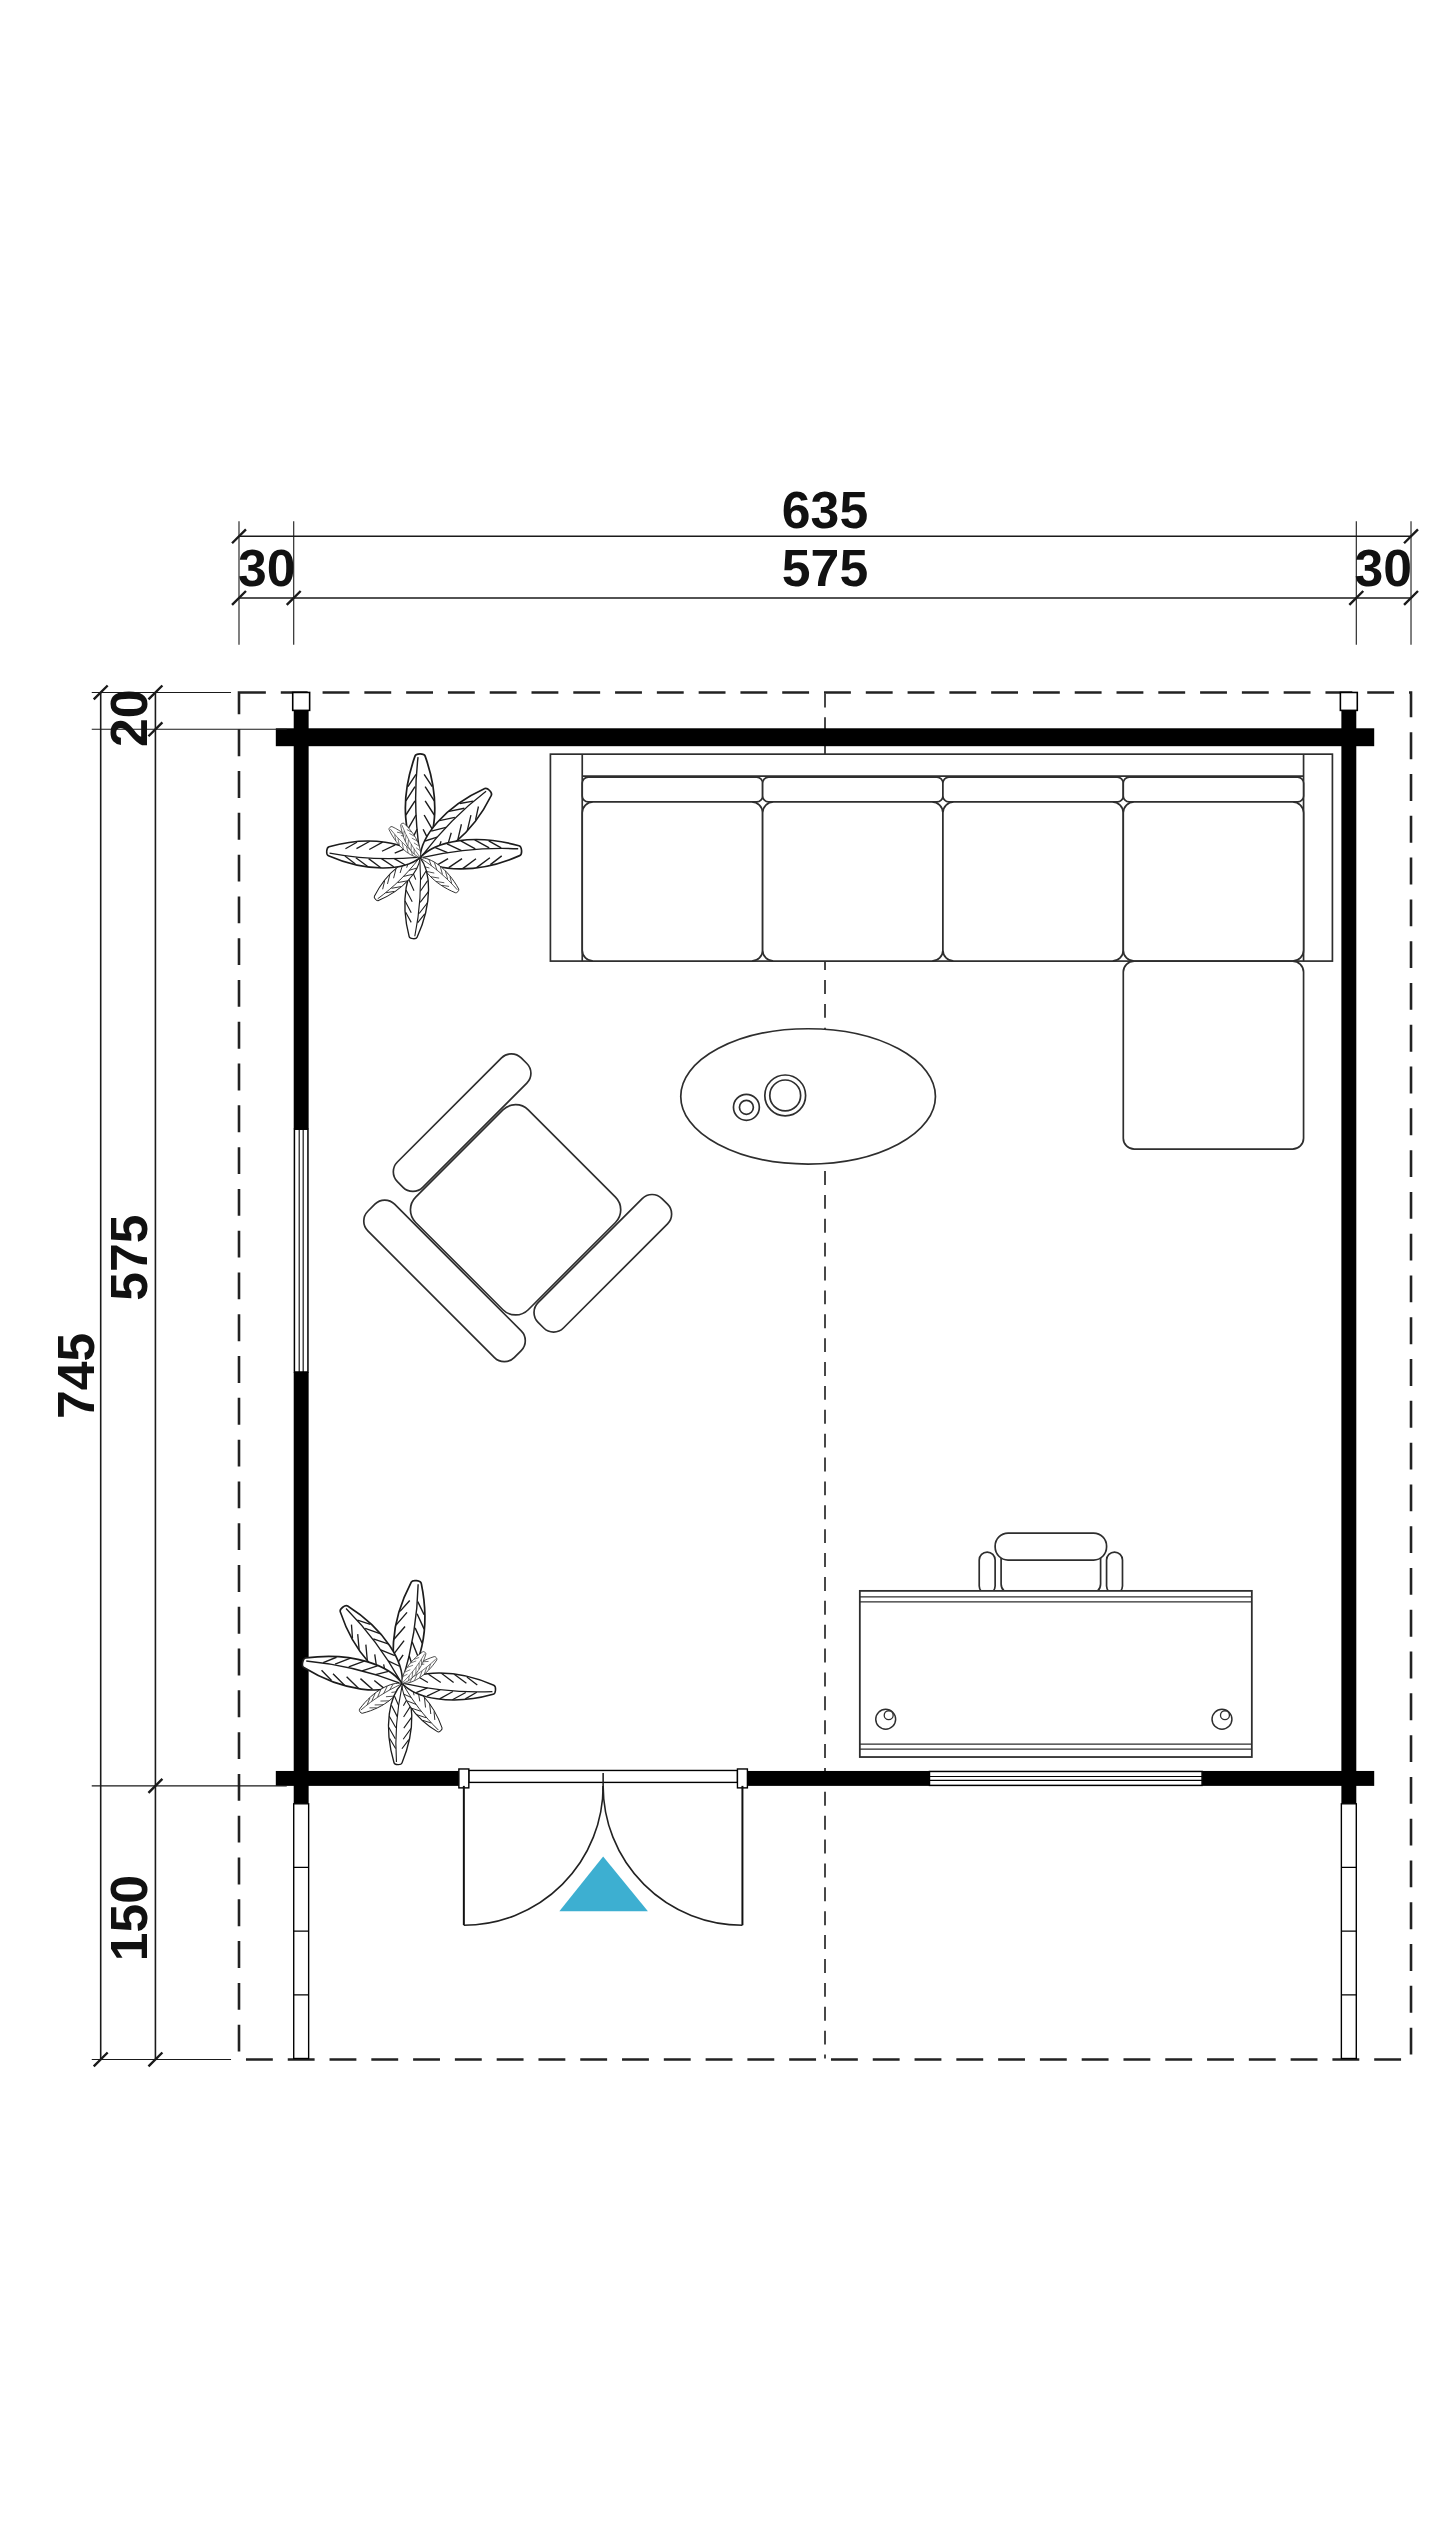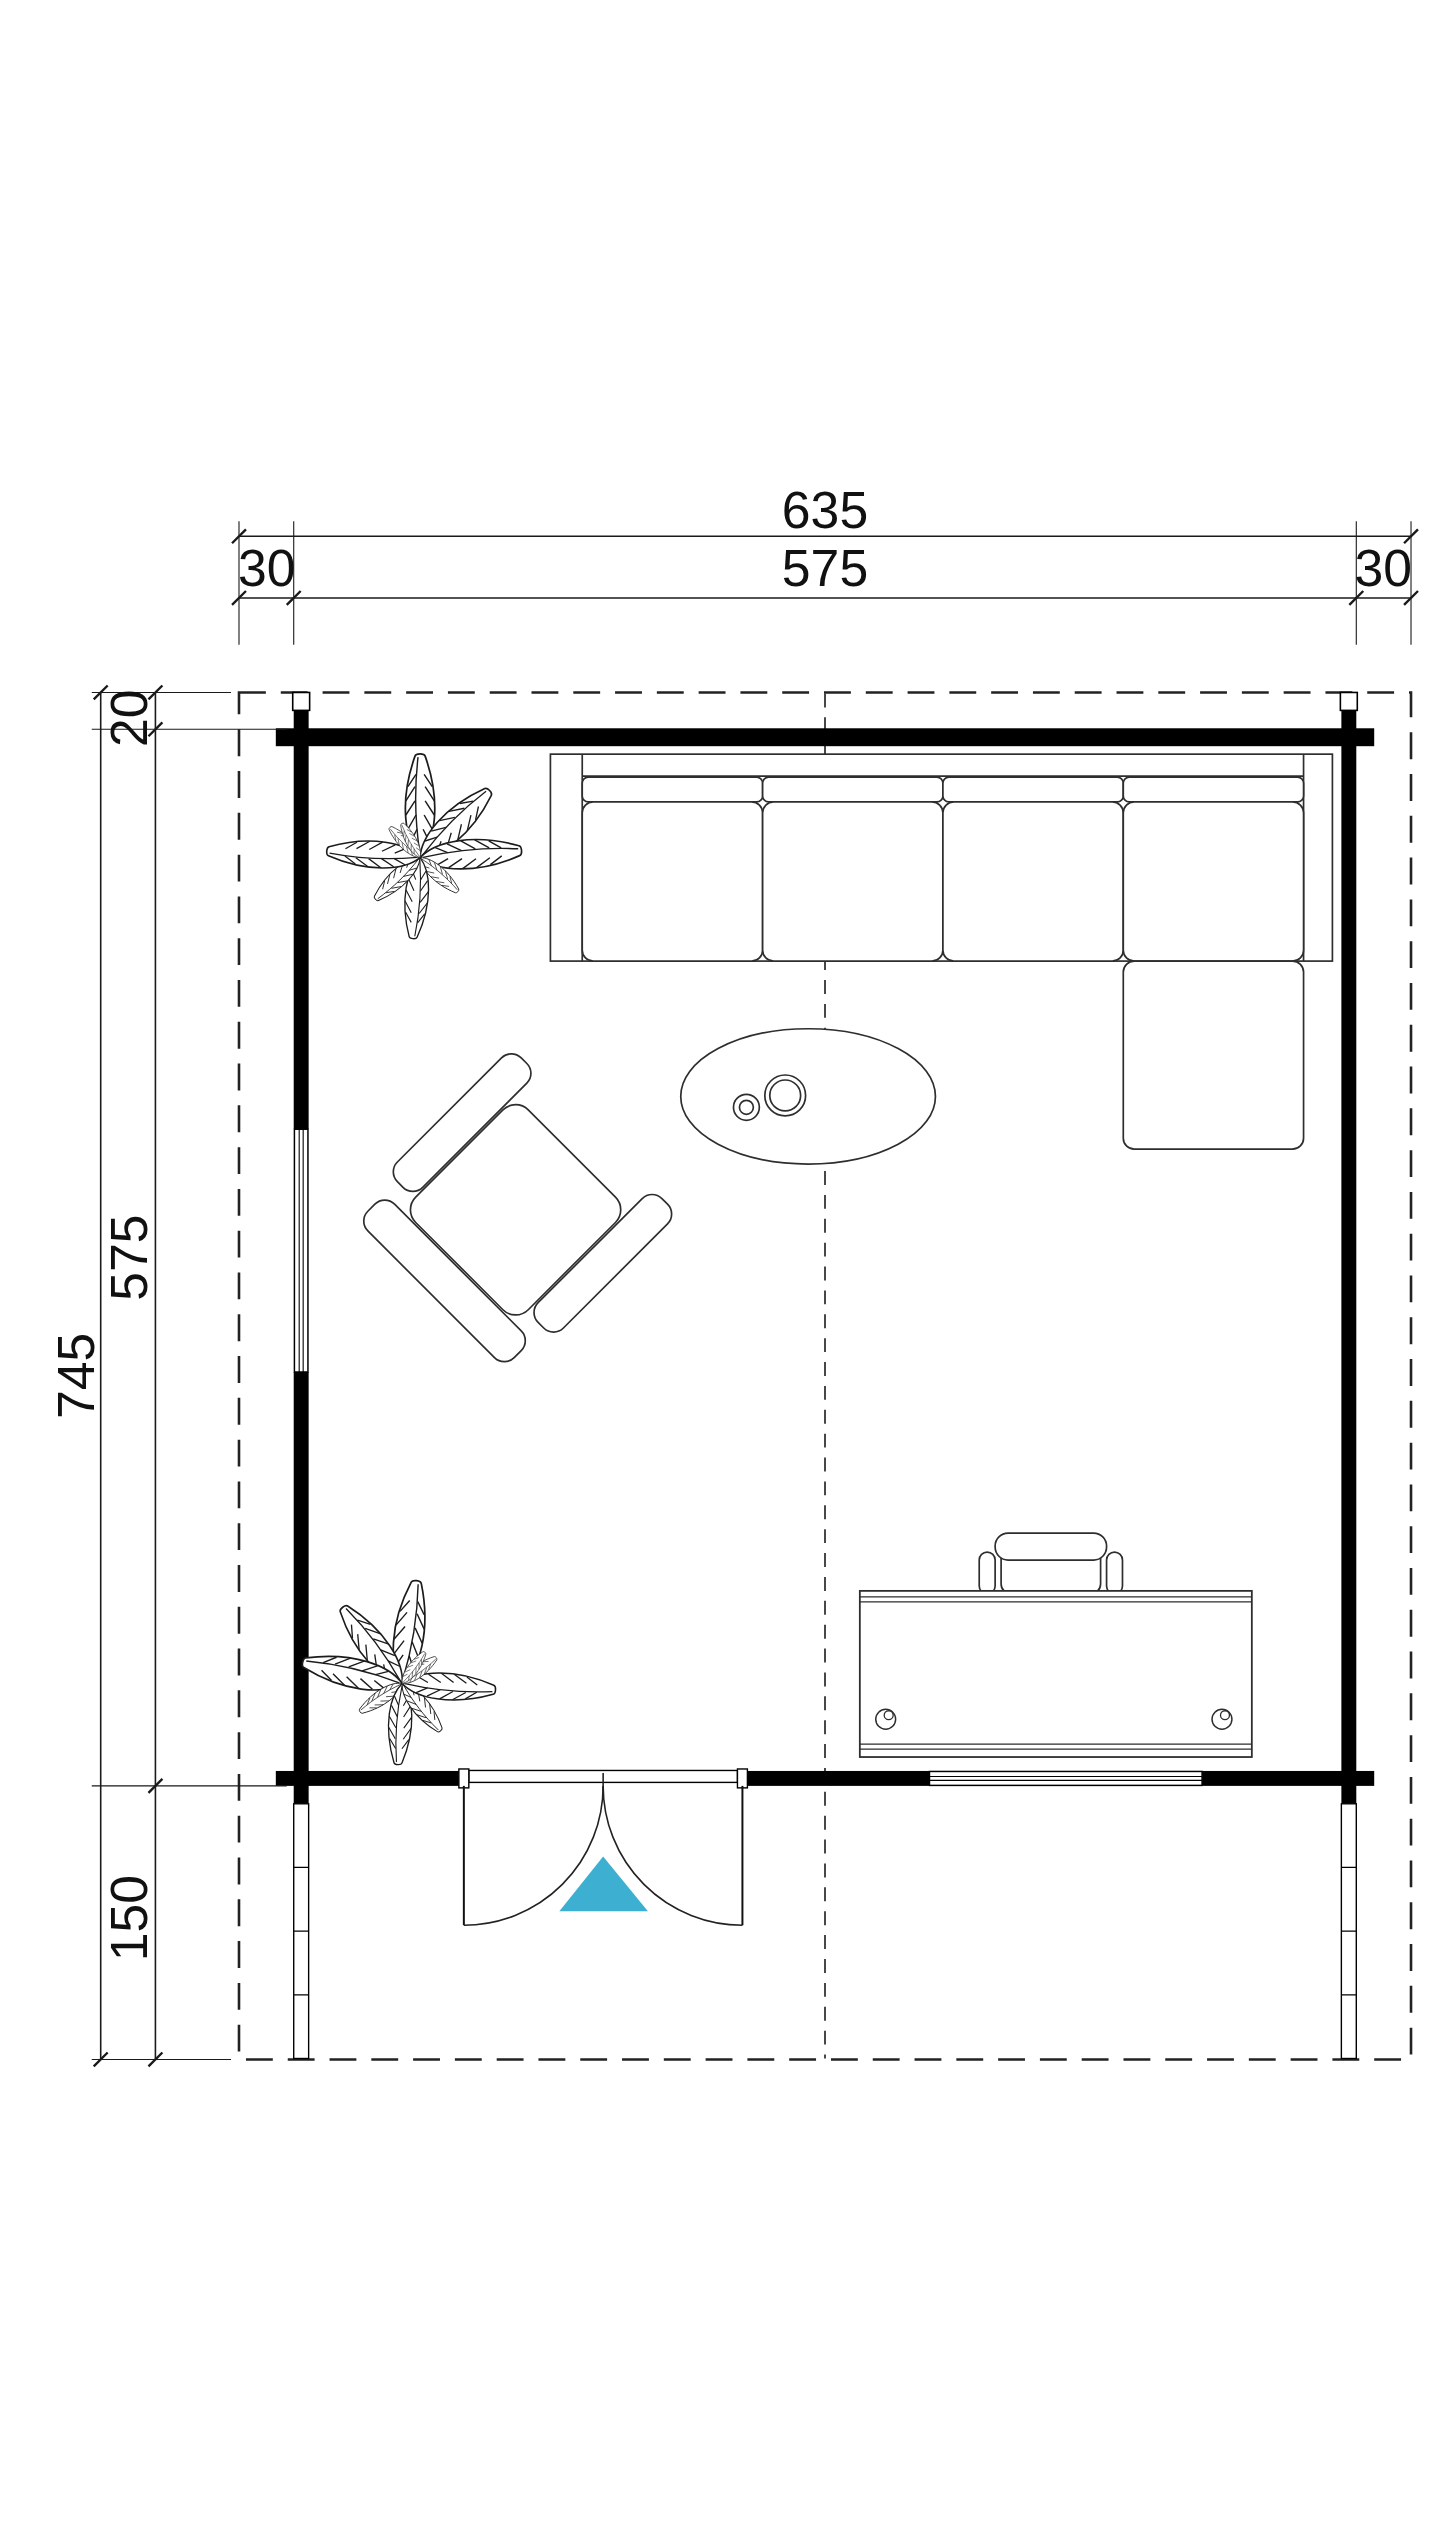--- a/index.html
+++ b/index.html
@@ -1,16 +1,16 @@
 <!DOCTYPE html>
 <html><head>
 <meta charset="utf-8">
 <style>
   html,body{margin:0;padding:0;background:#ffffff;}
-  .stage{width:1456px;height:2547px;position:relative;background:#fff;overflow:hidden;}
+  .stage{width:1456px;height:2547px;position:relative;background:#fff;overflow:hidden;font-weight:bold;}
   svg{display:block;}
   text{font-family:"Liberation Sans", sans-serif;fill:#111;}
   .dimtxt{font-size:52px;letter-spacing:0px;}
 </style>
 </head>
 <body>
 
 <div class="stage">
 <svg width="1456" height="2547" viewBox="0 0 1463 2560">
 

